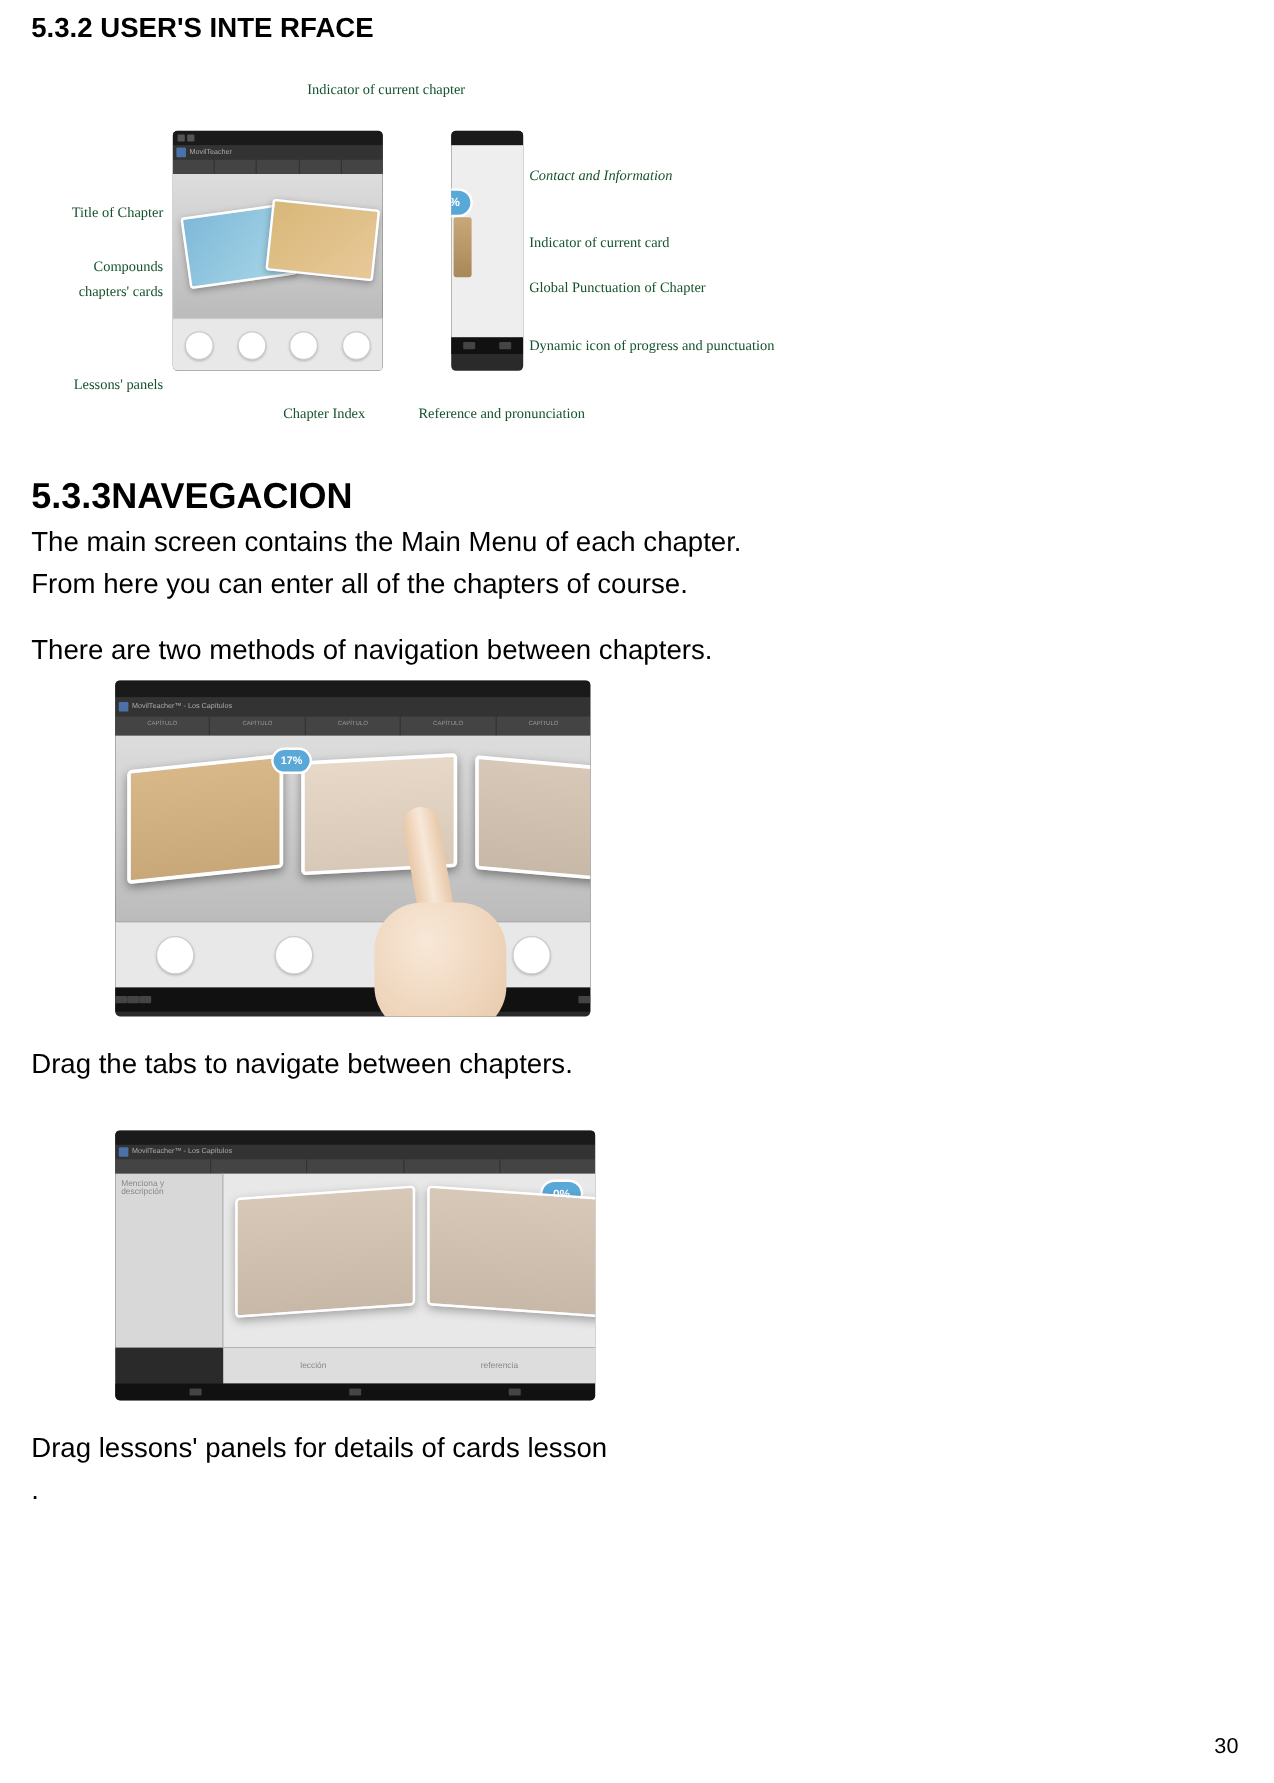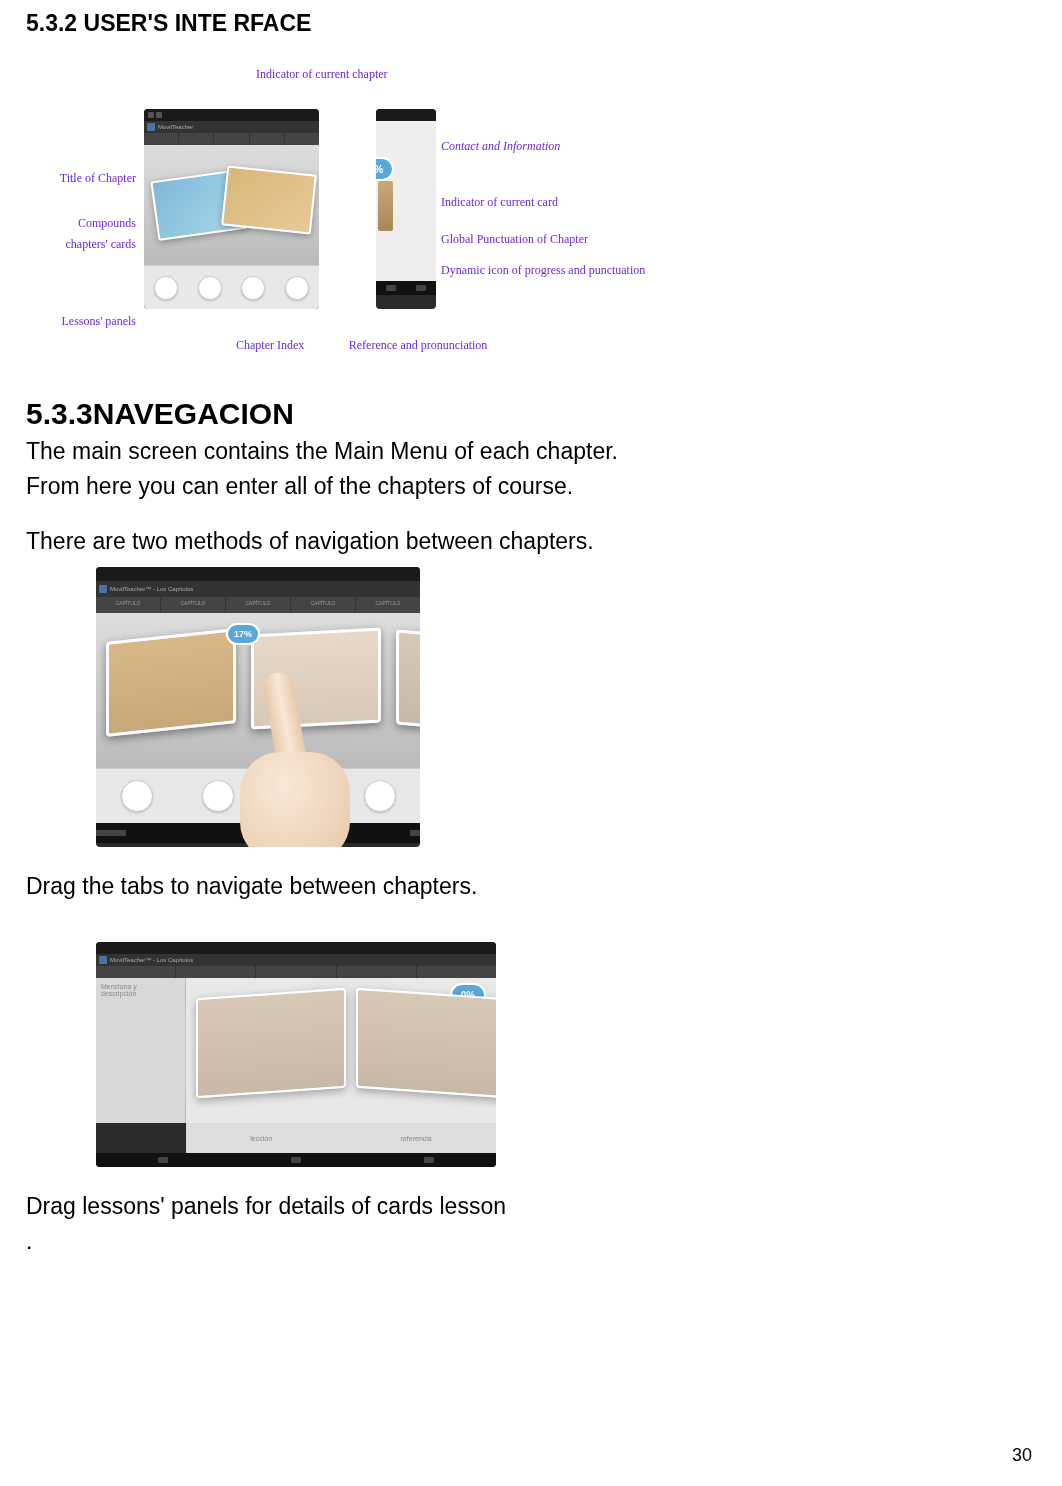--- a/index.html
+++ b/index.html
@@ -29,21 +29,21 @@
     }
     .body-text {
       font-size: 23px;
       line-height: 1.35;
       margin-bottom: 4px;
     }
     .body-text.spaced { margin-top: 24px; }
     .small-label {
       font-family: 'Times New Roman', Times, serif;
       font-size: 12px;
-      color: #6d28d9;
+      color: #14532d;
     }
     .diagram-area {
       position: relative;
       height: 310px;
       margin-bottom: 10px;
     }
     .label-block { position: absolute; text-align: right; line-height: 1.3; }
     .center-top-label {
       position: absolute;
       left: 230px;
@@ -141,21 +141,21 @@
       left: -18px; top: 36px;
       width: 36px; height: 24px;
       border-radius: 12px;
       background: #5aa8d8;
       color:#fff; font-size:10px; font-weight:bold;
       display:flex; align-items:center; justify-content:center;
       border:2px solid #fff;
     }
     .photo-strip { position:absolute; left:2px; top:60px; width:15px; height:50px; background:linear-gradient(#c8a878,#a88858); border-radius:2px;}
     .nav-figure {
-      width: 324px;
+      width: 396px;
       height: 280px;
       background: #2a2a2a;
       border-radius: 4px;
       overflow: hidden;
       margin: 10px 0 10px 70px;
       position: relative;
     }
     .nav-figure .phone-content { height: 155px; }
     .nav-figure .card-land {
       position:absolute; height: 95px; width: 130px;
@@ -296,21 +296,21 @@
       </div>
       <div class="phone-navbar">
           <div class="nv"></div>
           <div class="nv"></div>
         </div>
     </div>
 
     <div class="right-label small-label" style="top:72px;font-style:italic;">Contact and Information</div>
     <div class="right-label small-label" style="top:128px;">Indicator of current card</div>
     <div class="right-label small-label" style="top:165px;">Global Punctuation of Chapter</div>
-    <div class="right-label small-label" style="top:196px;">Dynamic icon of progress and punctuation</div>
+    <div class="right-label small-label" style="top:214px;">Dynamic icon of progress and punctuation</div>
 
     <div class="bottom-labels">
       <span class="small-label">Chapter Index</span>
       <span class="small-label">Reference and pronunciation</span>
     </div>
   </div>
 
   <h2 class="heading2">5.3.3NAVEGACION</h2>
   <p class="body-text">The main screen contains the Main Menu of each chapter.</p>
   <p class="body-text">From here you can enter all of the chapters of course.</p>

